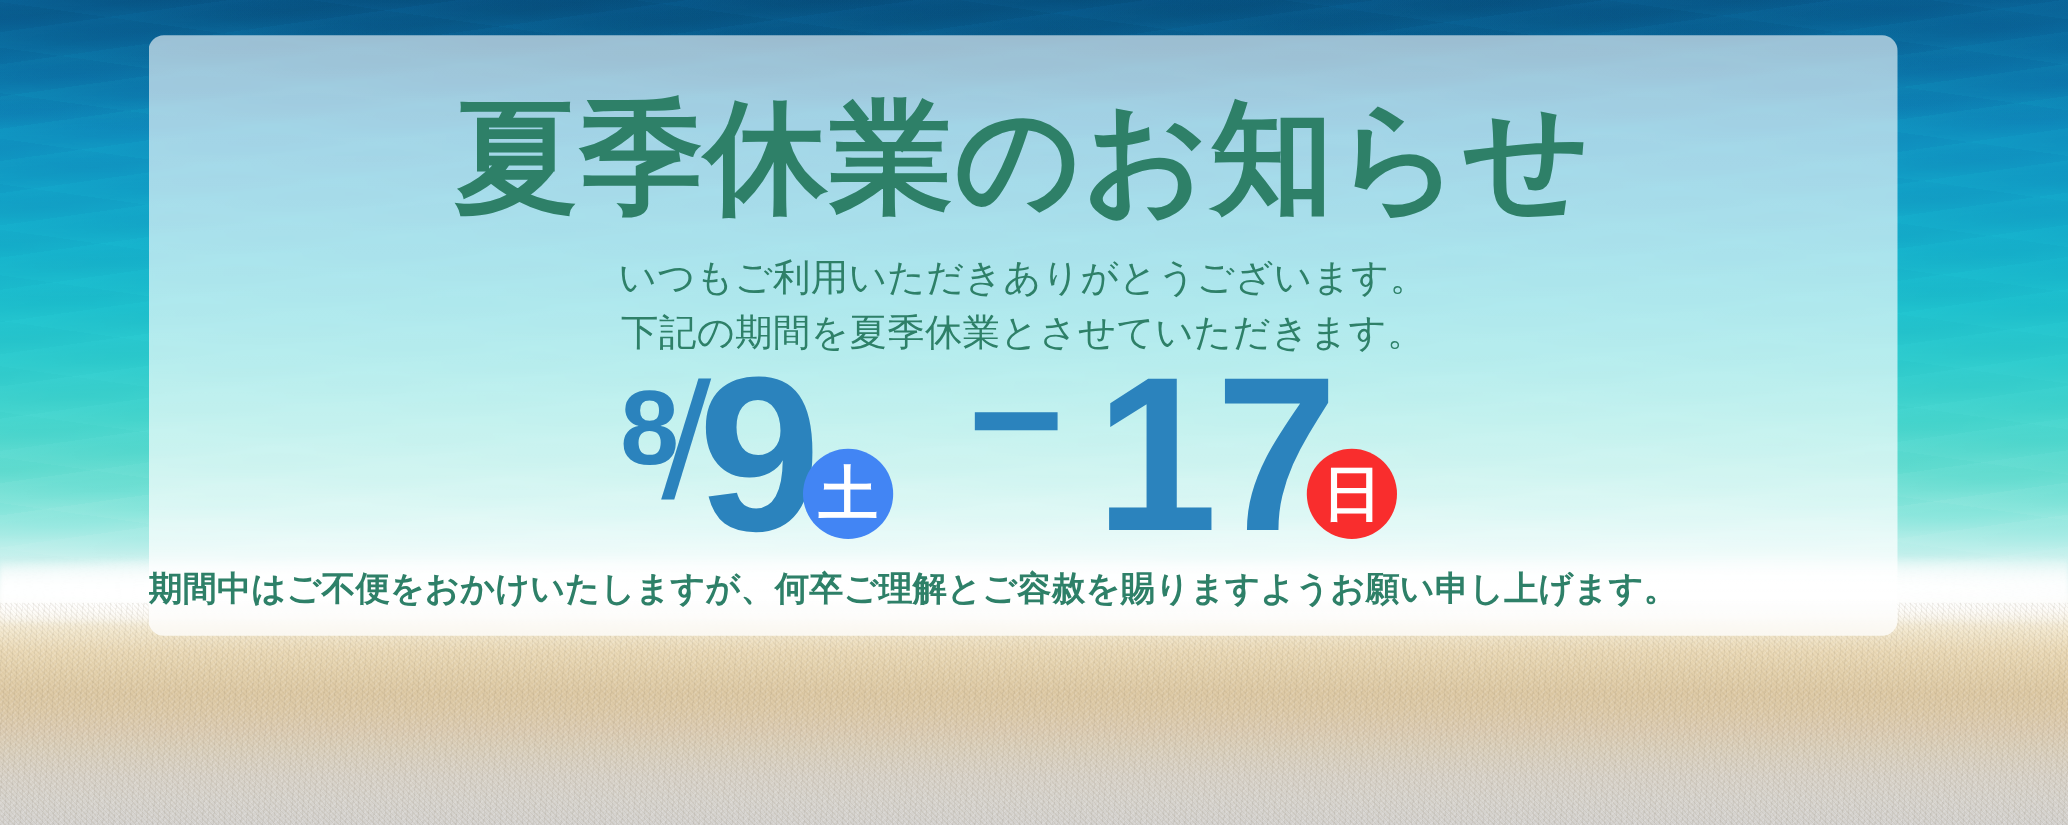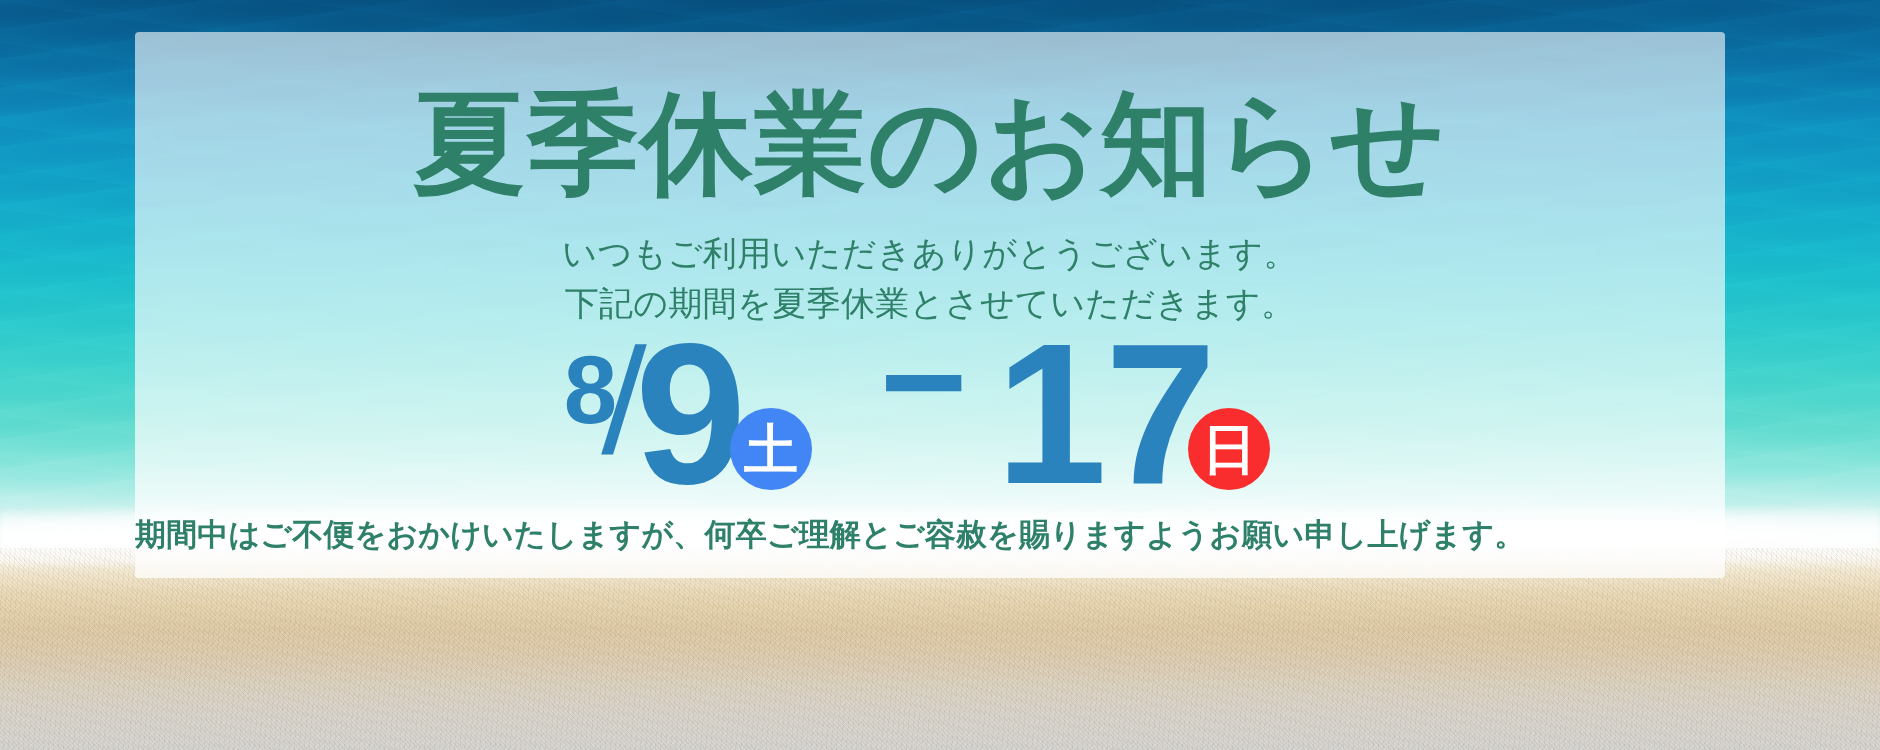--- a/index.html
+++ b/index.html
@@ -78,21 +78,21 @@
       repeating-linear-gradient(47deg, rgba(120,100,70,.10) 0 1px, rgba(255,255,255,0) 1px 3px),
       repeating-linear-gradient(-42deg, rgba(255,255,255,.16) 0 1px, rgba(255,255,255,0) 1px 4px),
       repeating-linear-gradient(95deg, rgba(90,80,60,.07) 0 1px, rgba(255,255,255,0) 1px 5px);
     opacity:.9;
   }
 
   
   .card{
     position:absolute;
     left:135px;top:32px;width:1590px;height:546px;
-    border-radius:4px;
+    border-radius:14px;
     background:linear-gradient(180deg, rgba(255,255,255,.60) 0%, rgba(255,255,255,.66) 55%, rgba(255,255,255,.76) 100%);
     backdrop-filter:blur(2px);
     box-sizing:border-box;
     overflow:hidden;
   }
 
   
   .title{
     position:absolute;left:0;top:52px;width:100%;
     text-align:center;

